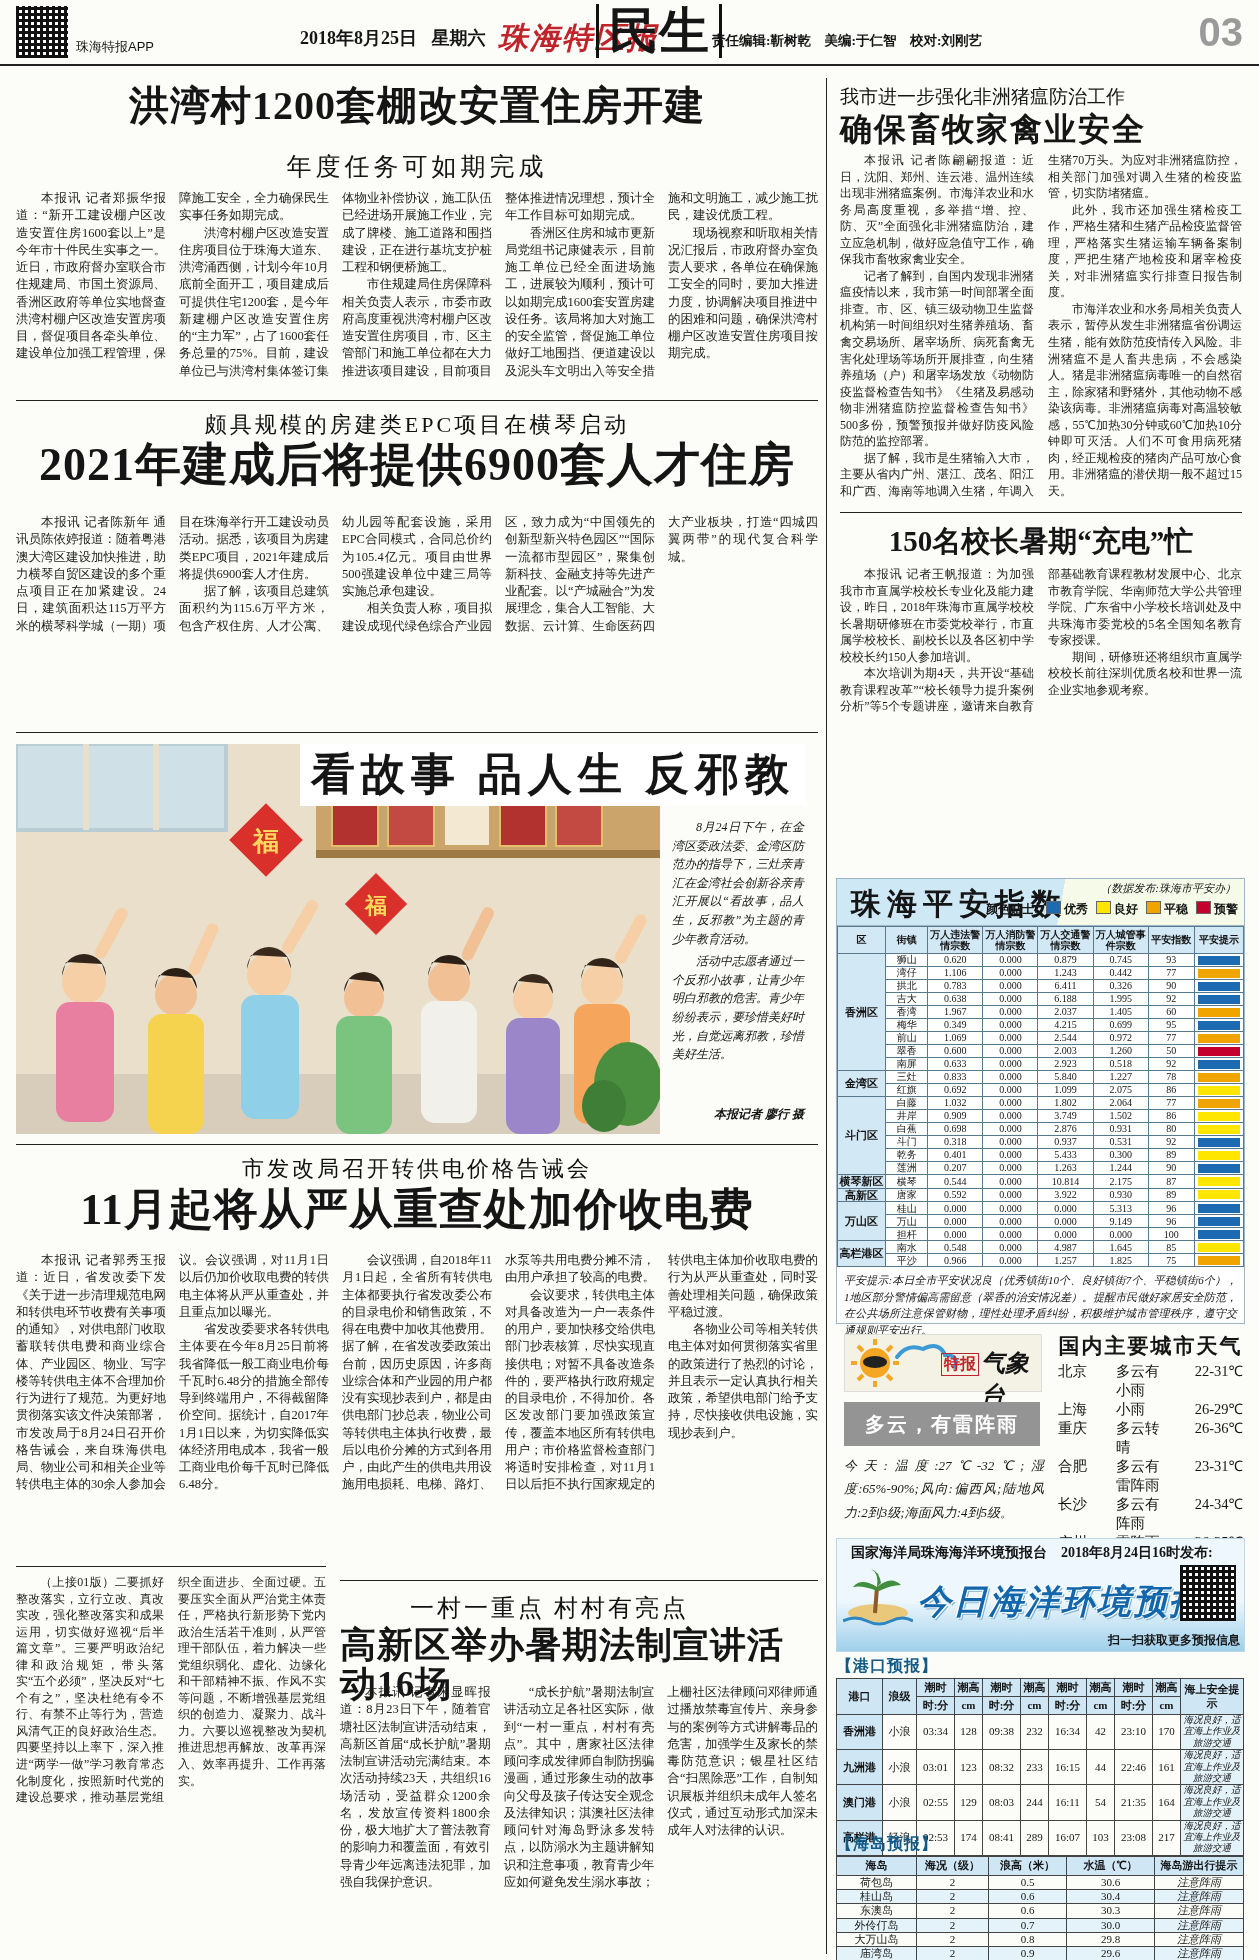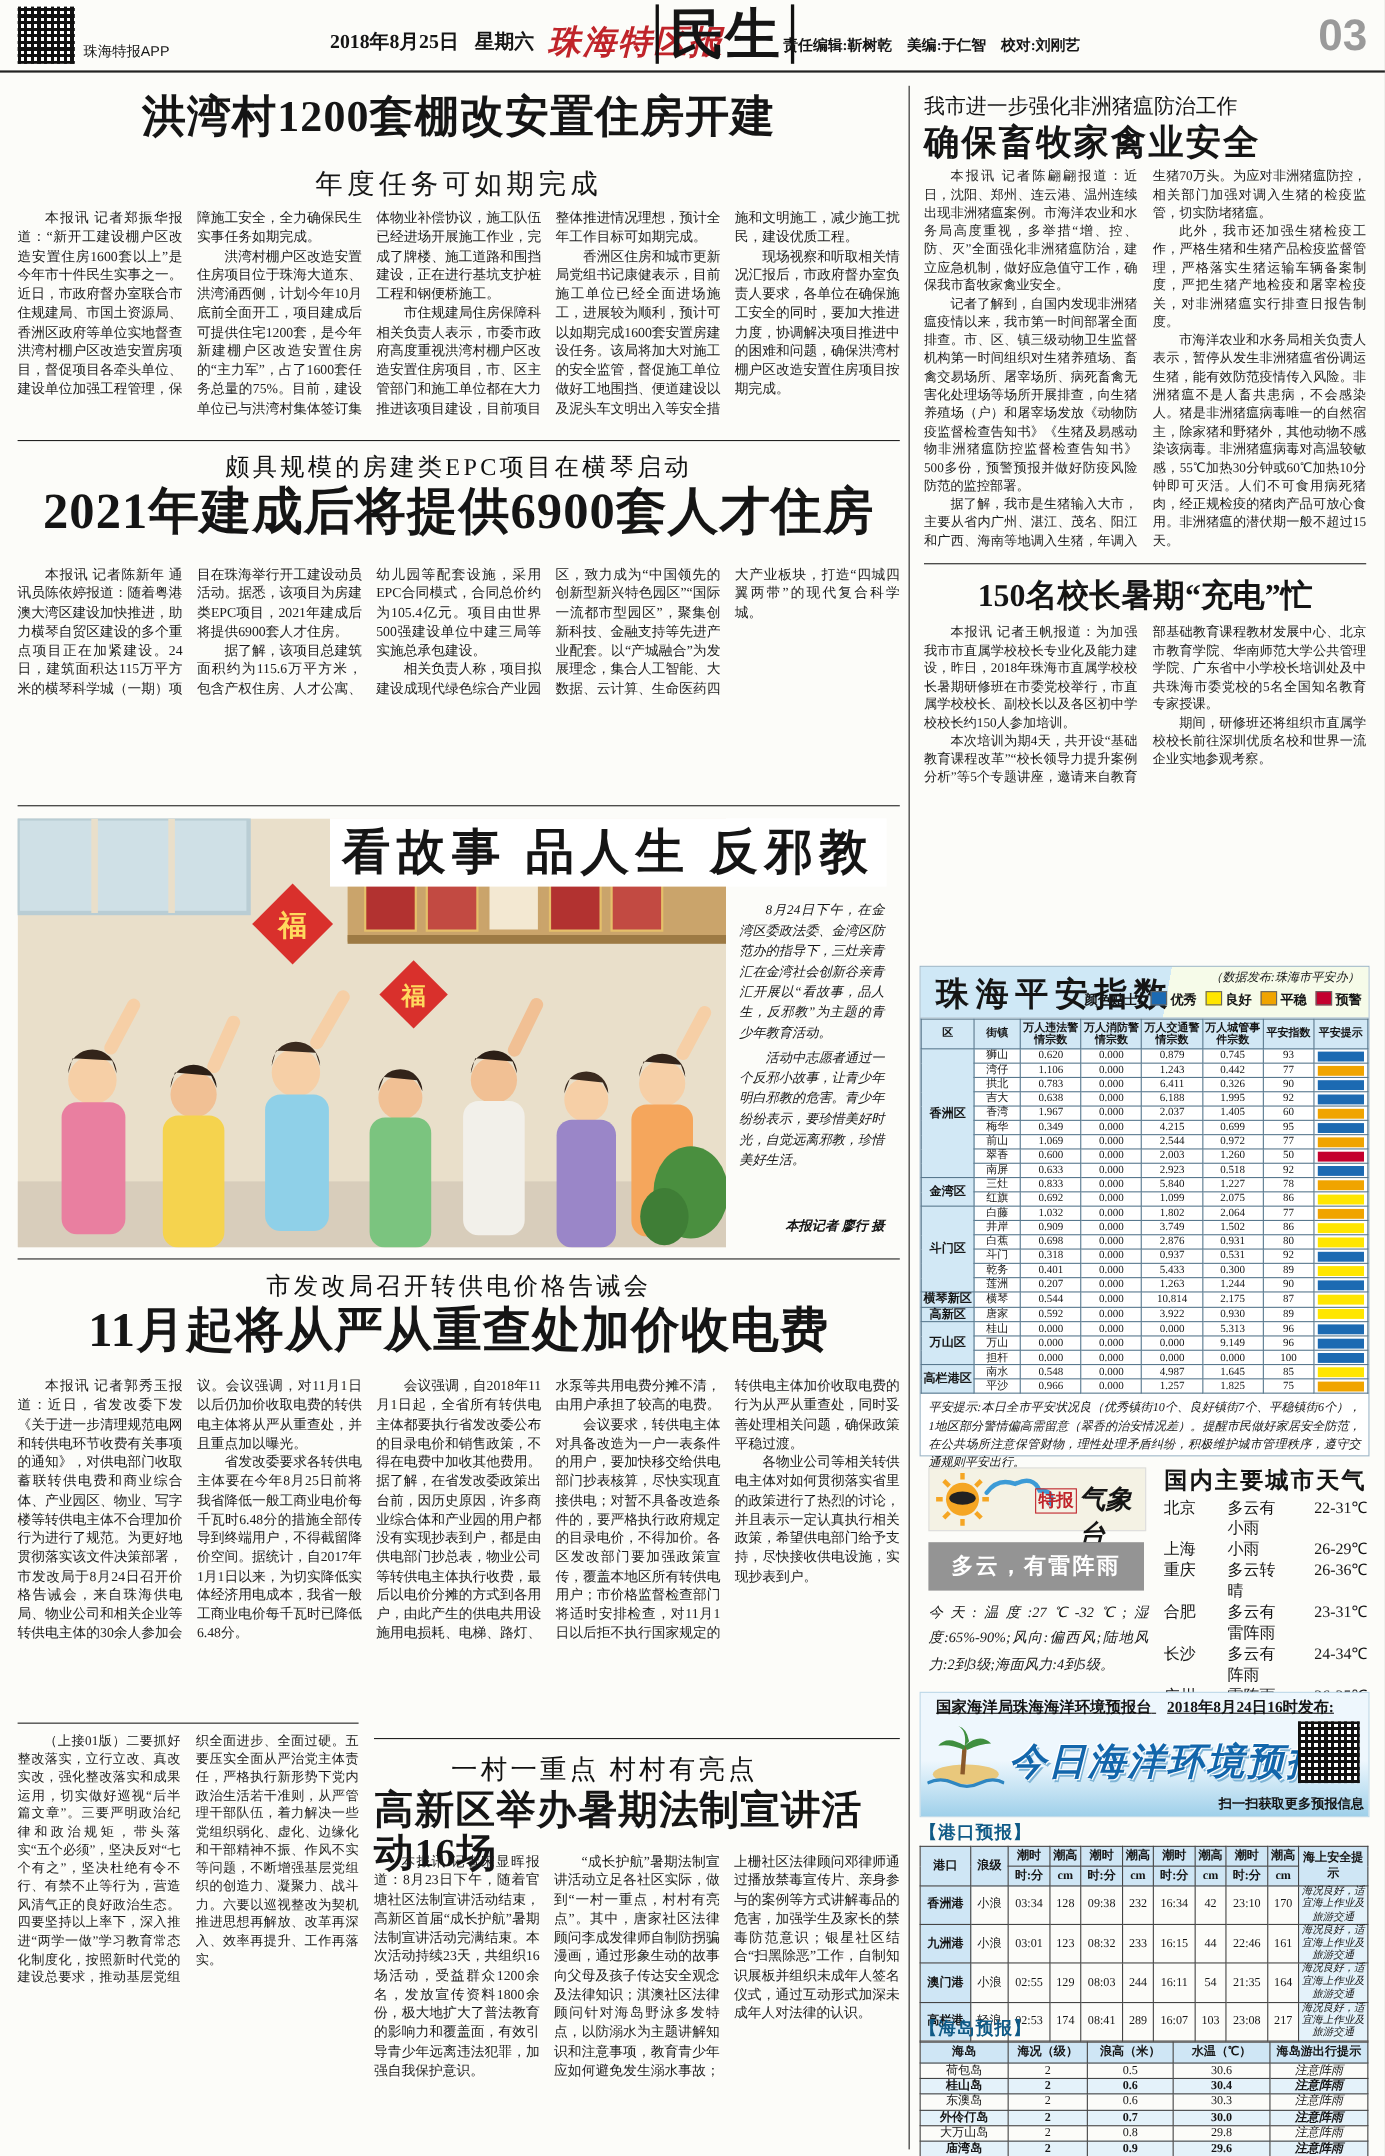--- a/index.html
+++ b/index.html
@@ -56,21 +56,21 @@
   .ocean-issuer{font-weight:700;font-size:14px;}
   .ocean-title{color:#1266ab;font-weight:900;font-style:italic;font-size:34px;letter-spacing:2px;
                text-shadow:1px 1px 0 #fff,-1px -1px 0 #fff,2px 2px 0 #7fb4d6;}
   .scan{font-size:12px;font-weight:700;}
   .sea-label{color:#0f5a86;font-weight:900;font-size:16px;letter-spacing:1px;}
   table.sea{border-collapse:collapse;width:100%;table-layout:fixed;font-size:11px;}
   table.sea th,table.sea td{border:1px solid #444;text-align:center;padding:0;line-height:1.2;}
   table.sea th{background:#cfe6f5;font-weight:700;}
   td.seahead{background:#cfe6f5;font-weight:700;}
   td.tip{background:#e4f2fa;font-style:italic;font-size:9.5px;line-height:1.25;}
-  tr.alt td{background:#e4f2fa;font-weight:bold;}
+  tr.alt td{background:#e4f2fa;}
 </style>
 </head>
 <body>
 
 <div class="page">
 
   <div class="abs qr" style="left:16px;top:6px;width:52px;height:52px;"></div>
   <div class="abs" style="left:76px;top:38px;font-size:13px;font-family:'Liberation Sans',sans-serif;">珠海特报APP</div>
   <div class="abs" style="left:300px;top:26px;font-size:18px;font-weight:700;">
     <span>2018年8月25日</span>
@@ -604,21 +604,21 @@
         </div>
         <div class="wx-row">
           <span class="c">哈尔滨</span>
           <span class="d">小雨到中雨</span>
           <span class="t">15-20℃</span>
         </div>
       </div>
   </div>
 
   <div class="abs ocean-banner" style="left:836px;top:1538px;width:407px;height:112px;">
-    <div style="position:absolute;left:14px;top:4px;text-decoration:underline;">
+    <div style="position:absolute;left:14px;top:4px;">
       <span class="ocean-issuer">国家海洋局珠海海洋环境预报台</span>
       <span class="ocean-issuer" style="margin-left:10px;">2018年8月24日16时发布:</span>
     </div>
     <svg width="70" height="62" viewBox="0 0 70 62" style="position:absolute;left:6px;top:26px;">
       <ellipse cx="35" cy="48" rx="30" ry="9" fill="#e9c87c"></ellipse>
       <path d="M32 48 L34 22" stroke="#8a5a2b" stroke-width="4" fill="none"></path>
       <path d="M34 22 q-16 -10 -24 0 q10 -2 24 4 M34 22 q14 -12 24 -2 q-10 0 -22 6 M34 22 q2 -14 -6 -18 q8 2 10 14" fill="#3f8f3f"></path>
       <path d="M0 56 q12 -6 24 0 q12 6 24 0 q12 -6 22 0" stroke="#2e86c1" stroke-width="3" fill="none"></path>
     </svg>
     <div class="ocean-title" style="position:absolute;left:80px;top:40px;">今日海洋环境预报</div>

